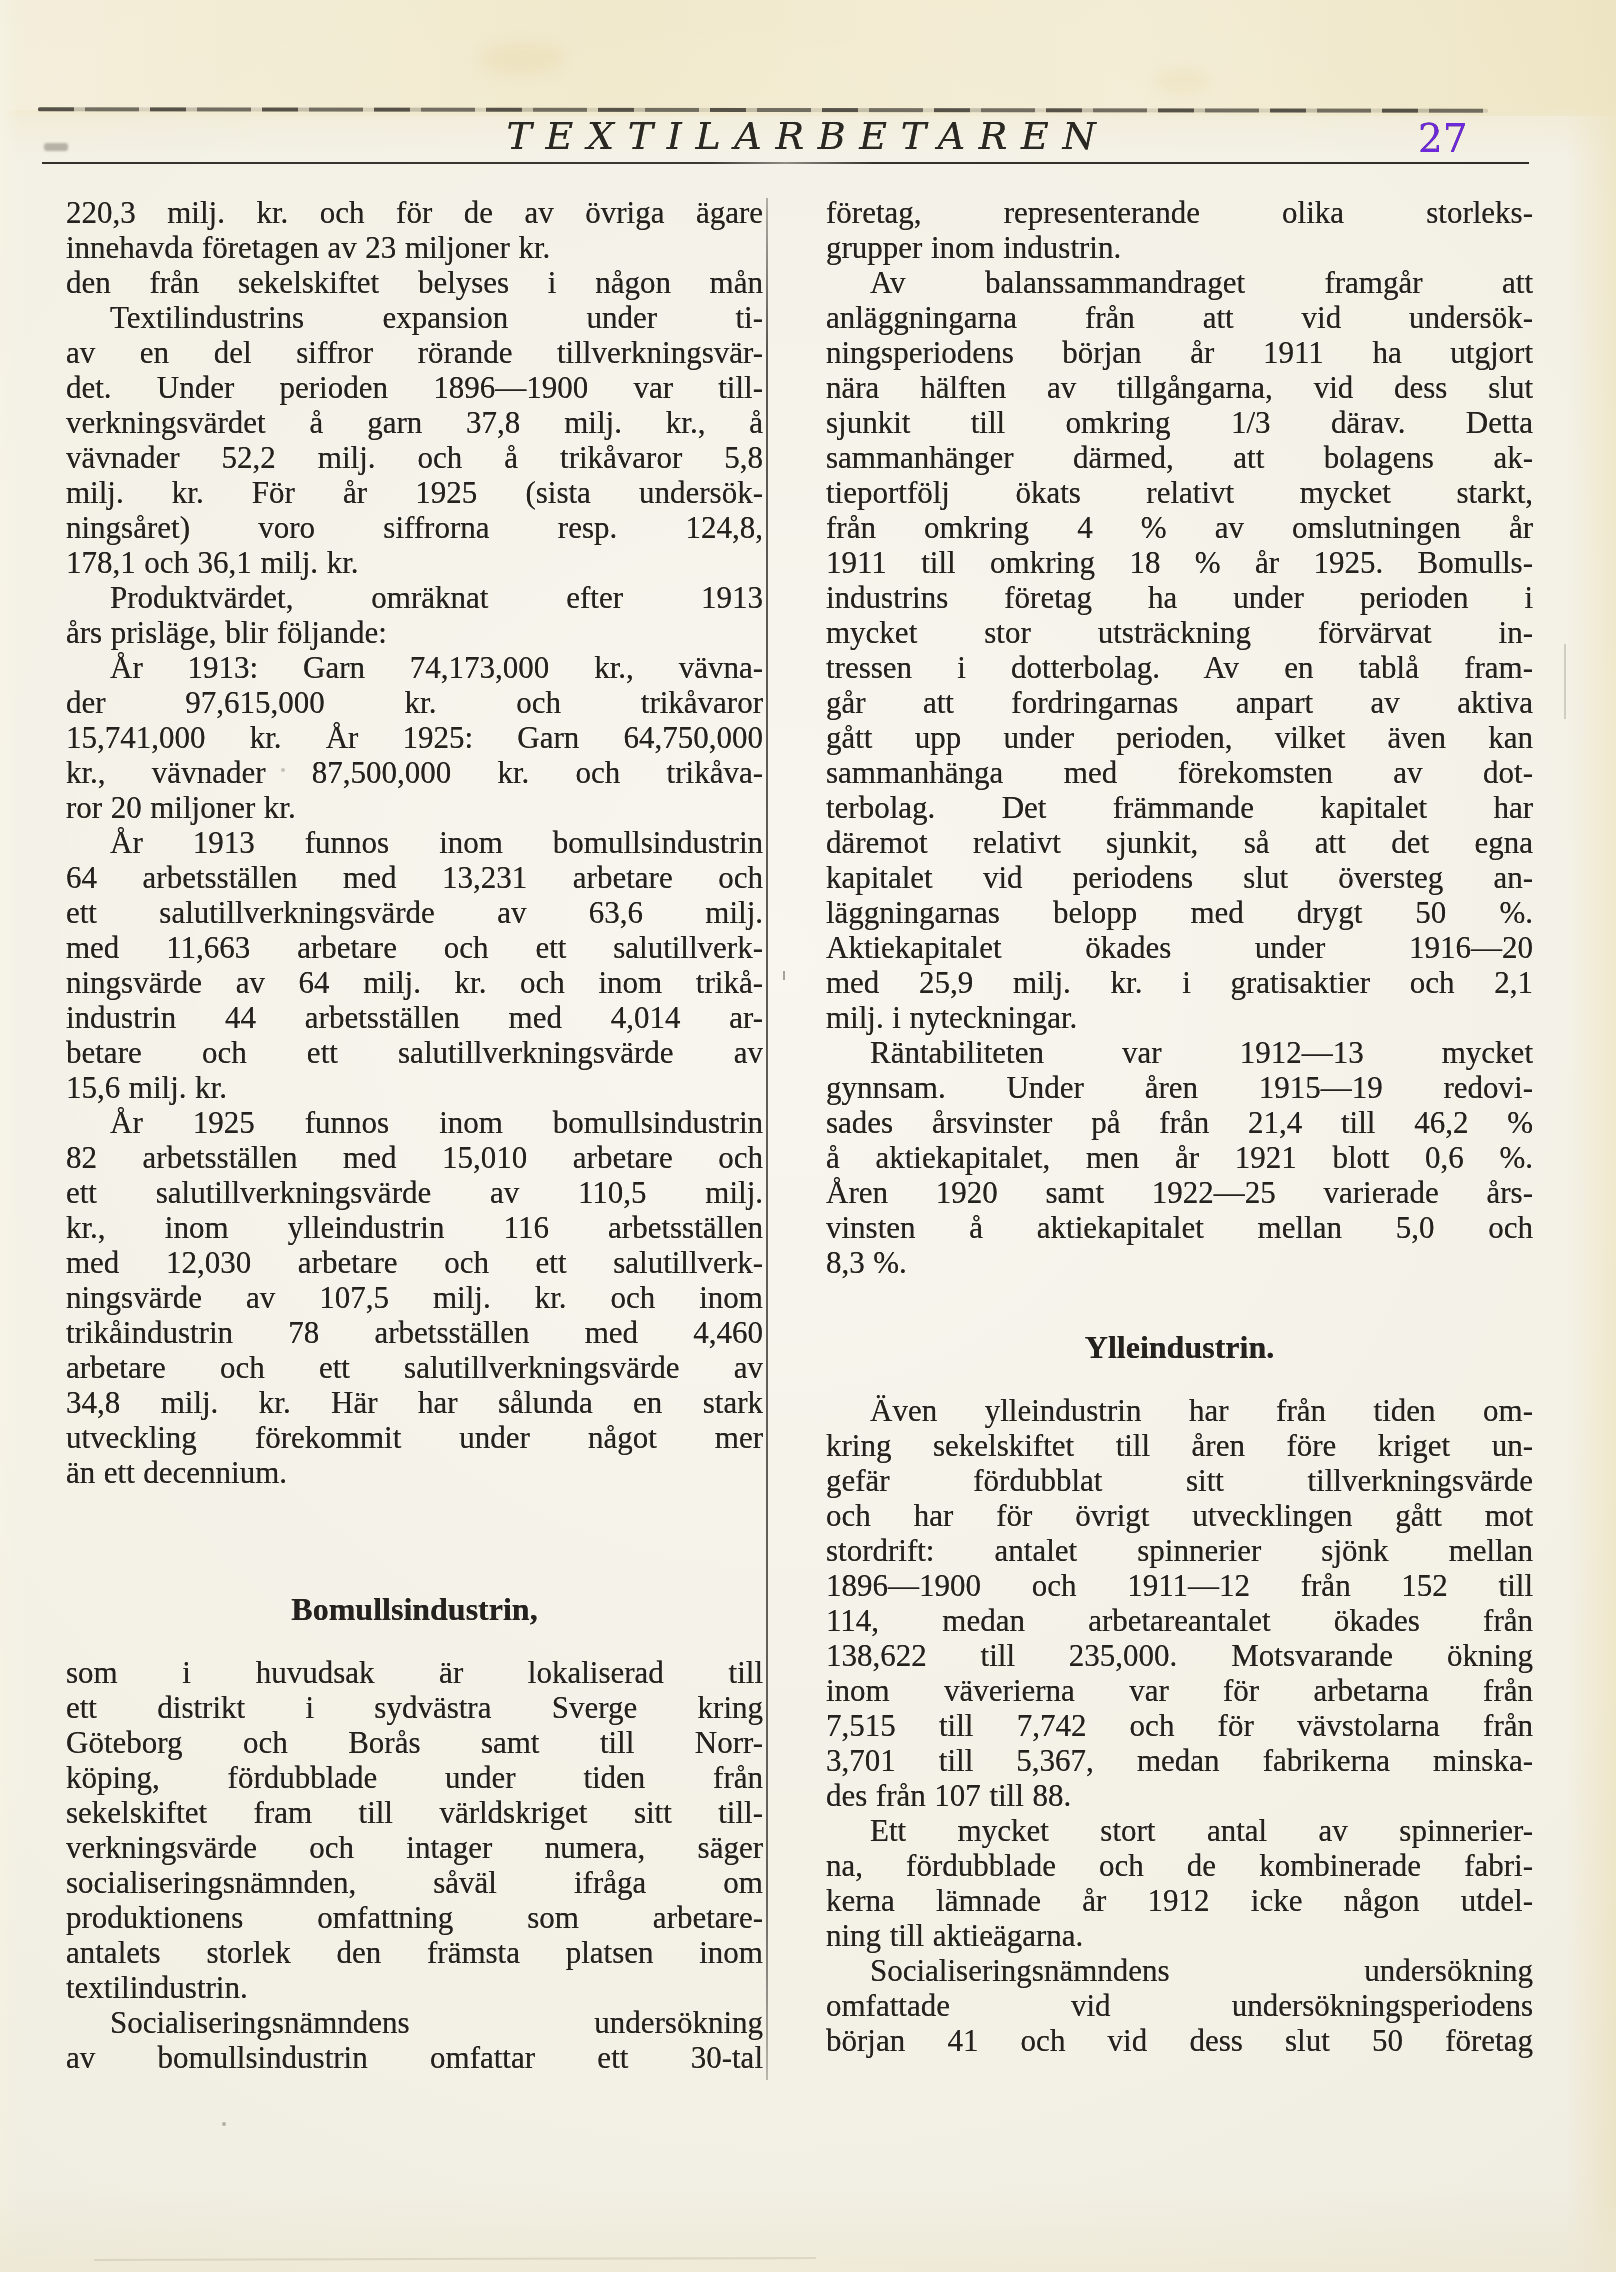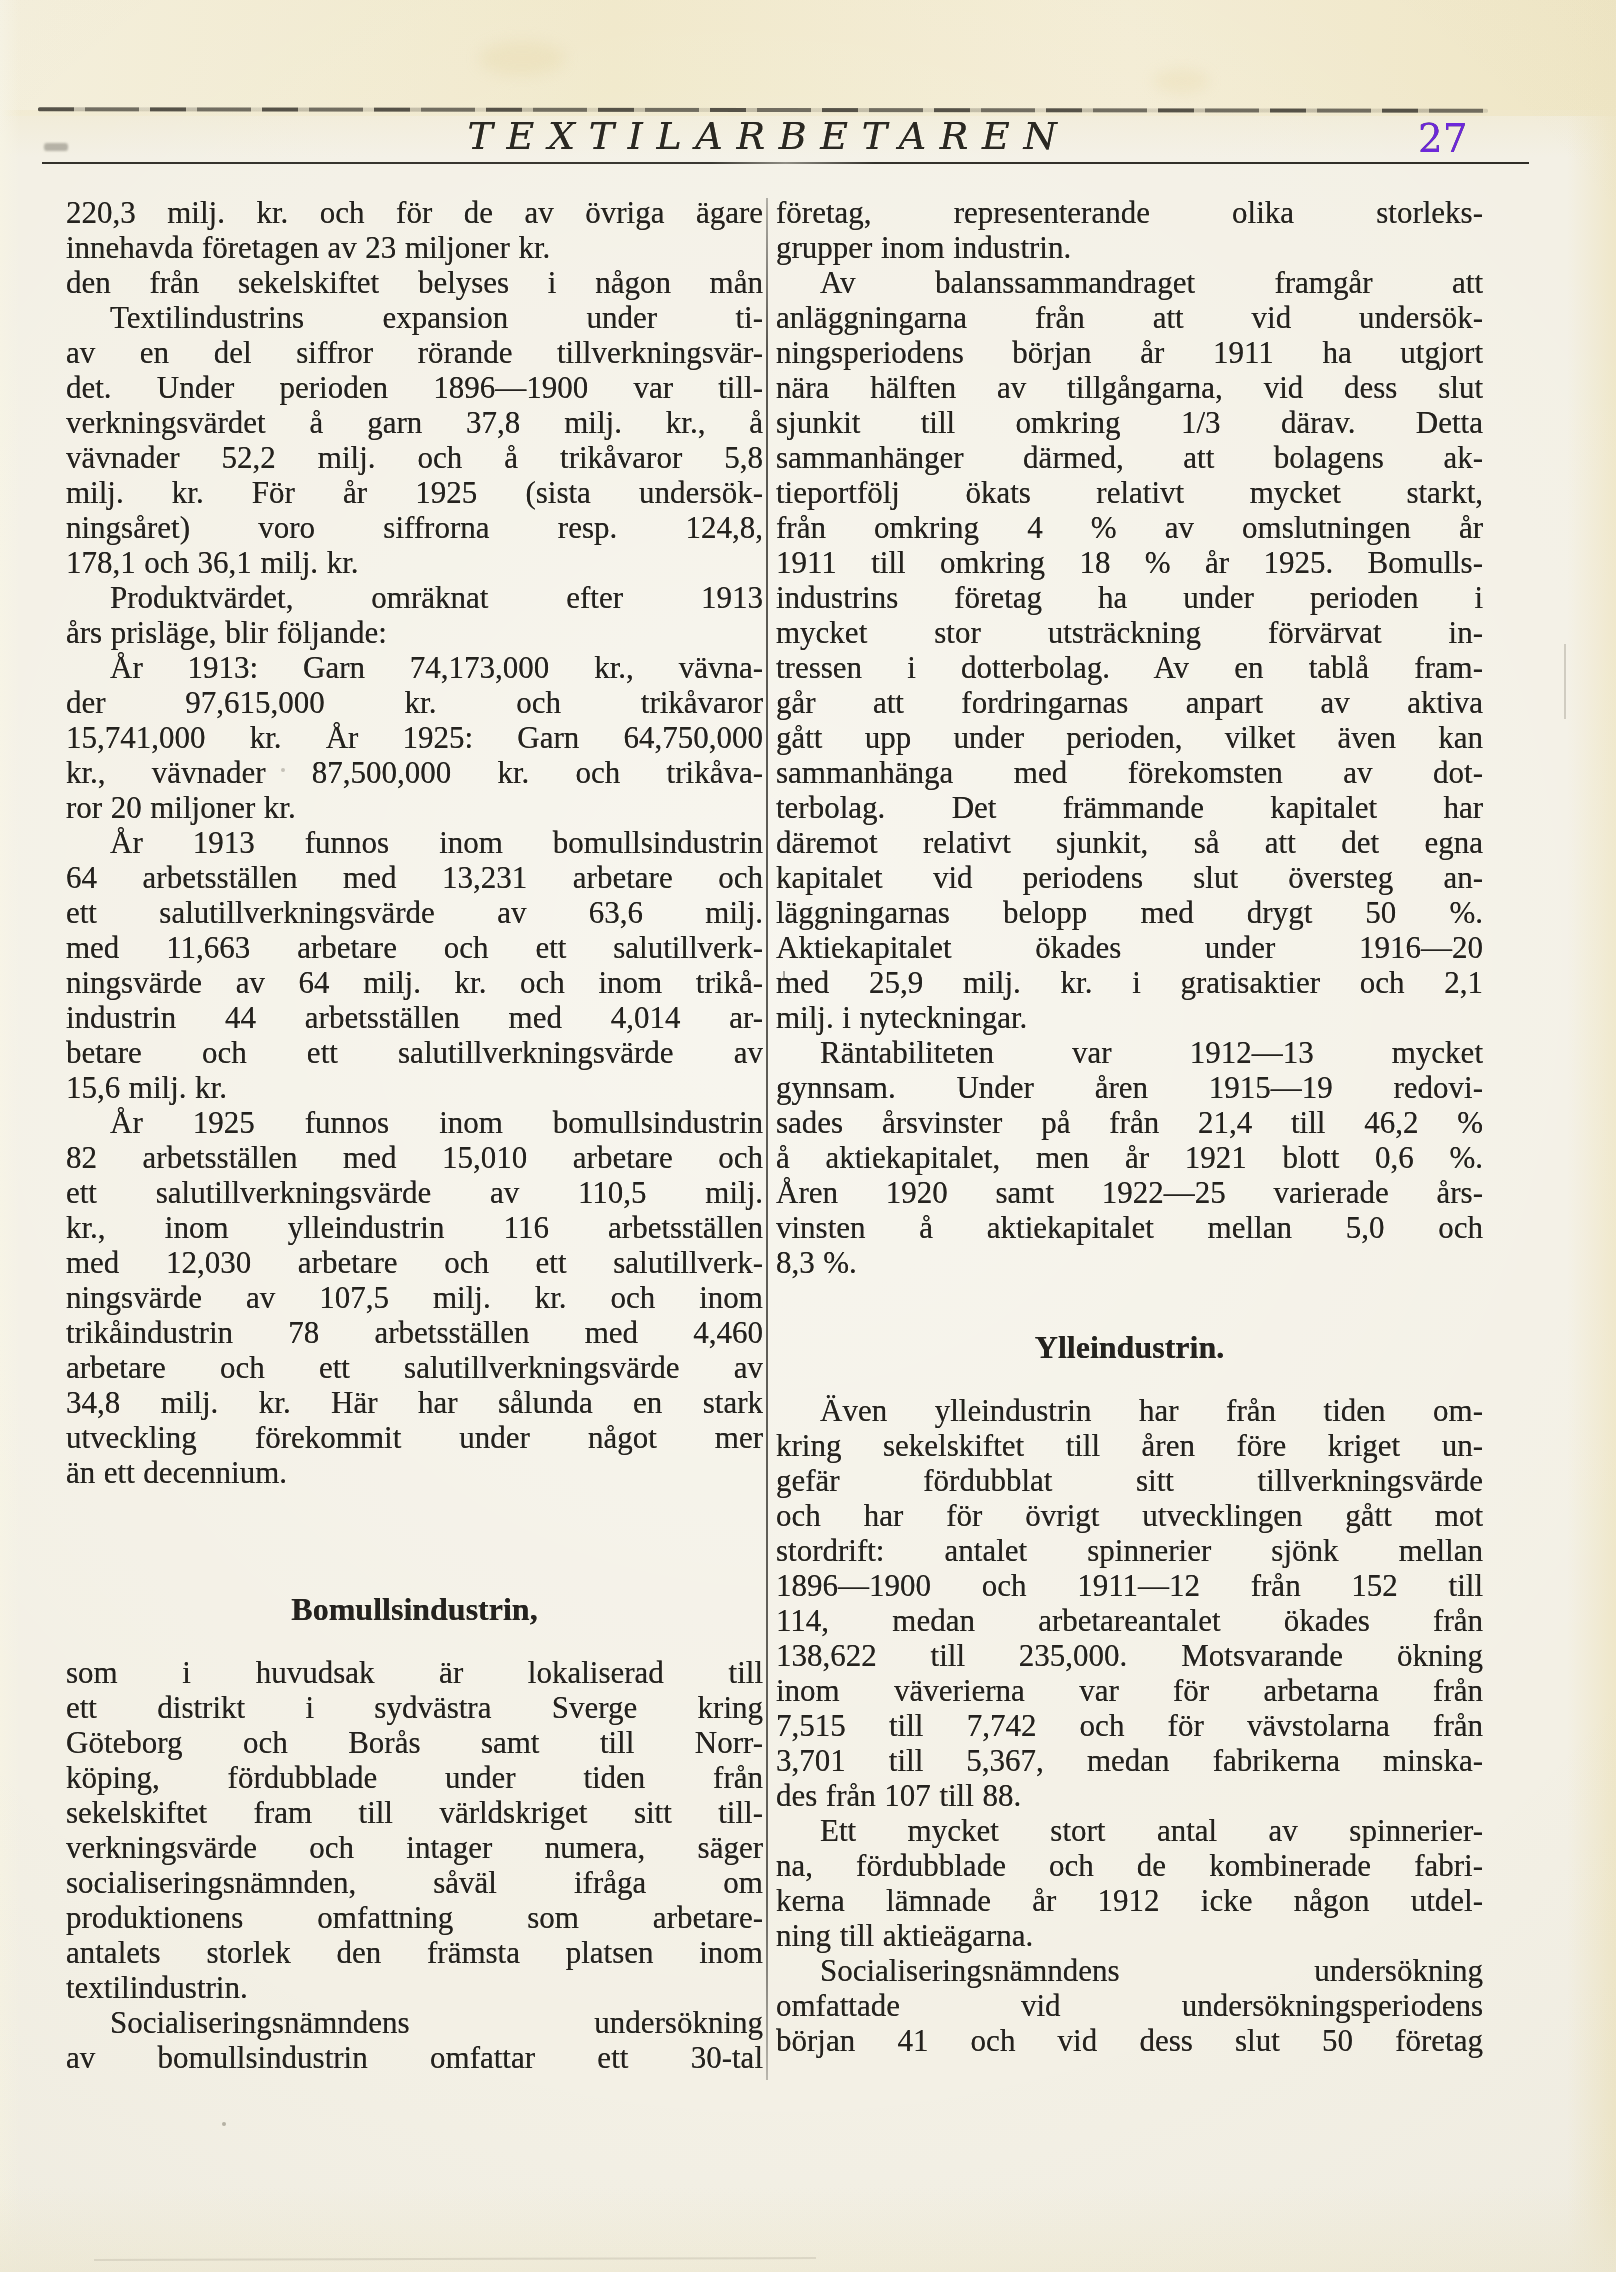--- a/index.html
+++ b/index.html
@@ -38,36 +38,37 @@
     position:absolute;top:162px;left:42px;width:1487px;height:2.4px;
     background:linear-gradient(90deg,#33312b 0%,#3a3832 45%,rgba(58,56,48,.55) 50%,#33312b 56%,#2f2d27 100%);
   }
   .masthead{
     position:absolute;top:116px;left:0;width:1538px;
     text-align:center;
     font-family:"DejaVu Serif", serif;
     font-style:italic;font-size:38px;line-height:41px;
     letter-spacing:.36em;color:#2a2822;
     text-shadow:0 0 0.4px rgba(30,28,24,.8);
+    padding-left:39px;
   }
   .pagenum{
     position:absolute;top:118px;left:1418px;
     font-family:"DejaVu Serif", serif;
     font-size:39px;line-height:41px;color:#6d28d9;
     text-shadow:0 0 0.4px rgba(30,28,24,.8);
   }
   
   .col{
     position:absolute;top:195px;
     font-size:31px;line-height:35px;
     text-shadow:0 0 0.4px rgba(32,30,26,.75);
     word-spacing:0.8px;
   }
   .col-left{left:66px;width:697px;}
-  .col-right{left:776px;width:707px;}
+  .col-right{left:826px;width:707px;}
   .divider{
     position:absolute;left:766px;top:198px;width:1.6px;height:1882px;
     background:linear-gradient(180deg,rgba(50,48,42,.35) 0%,rgba(50,48,42,.8) 8%,rgba(50,48,42,.75) 90%,rgba(50,48,42,.3) 100%);
   }
   .para .line{text-align:justify;text-align-last:justify;}
   .para .line.last{text-align-last:left;}
   .para.open .line.last{text-align-last:justify;}
   .para .line.ind{text-indent:44px;}
   .heading{margin:38px 0 28px;}
   .heading .line{font-weight:bold;font-size:32px;text-align:center;text-align-last:center;}

